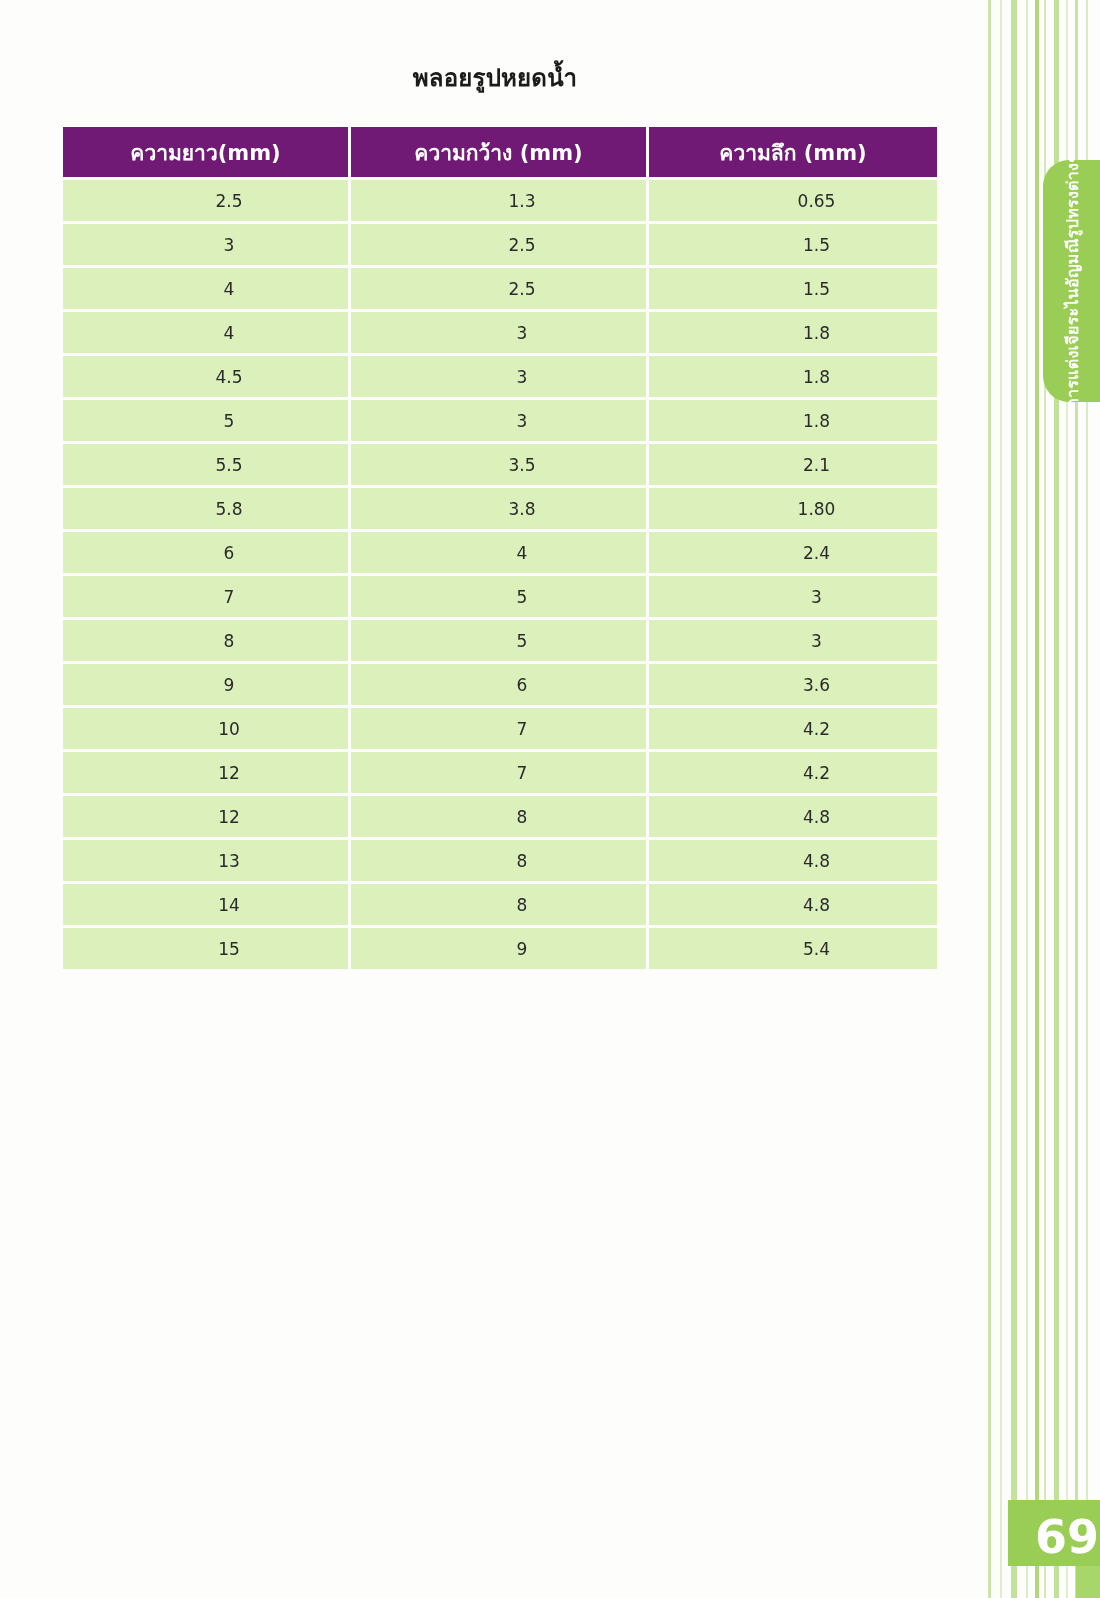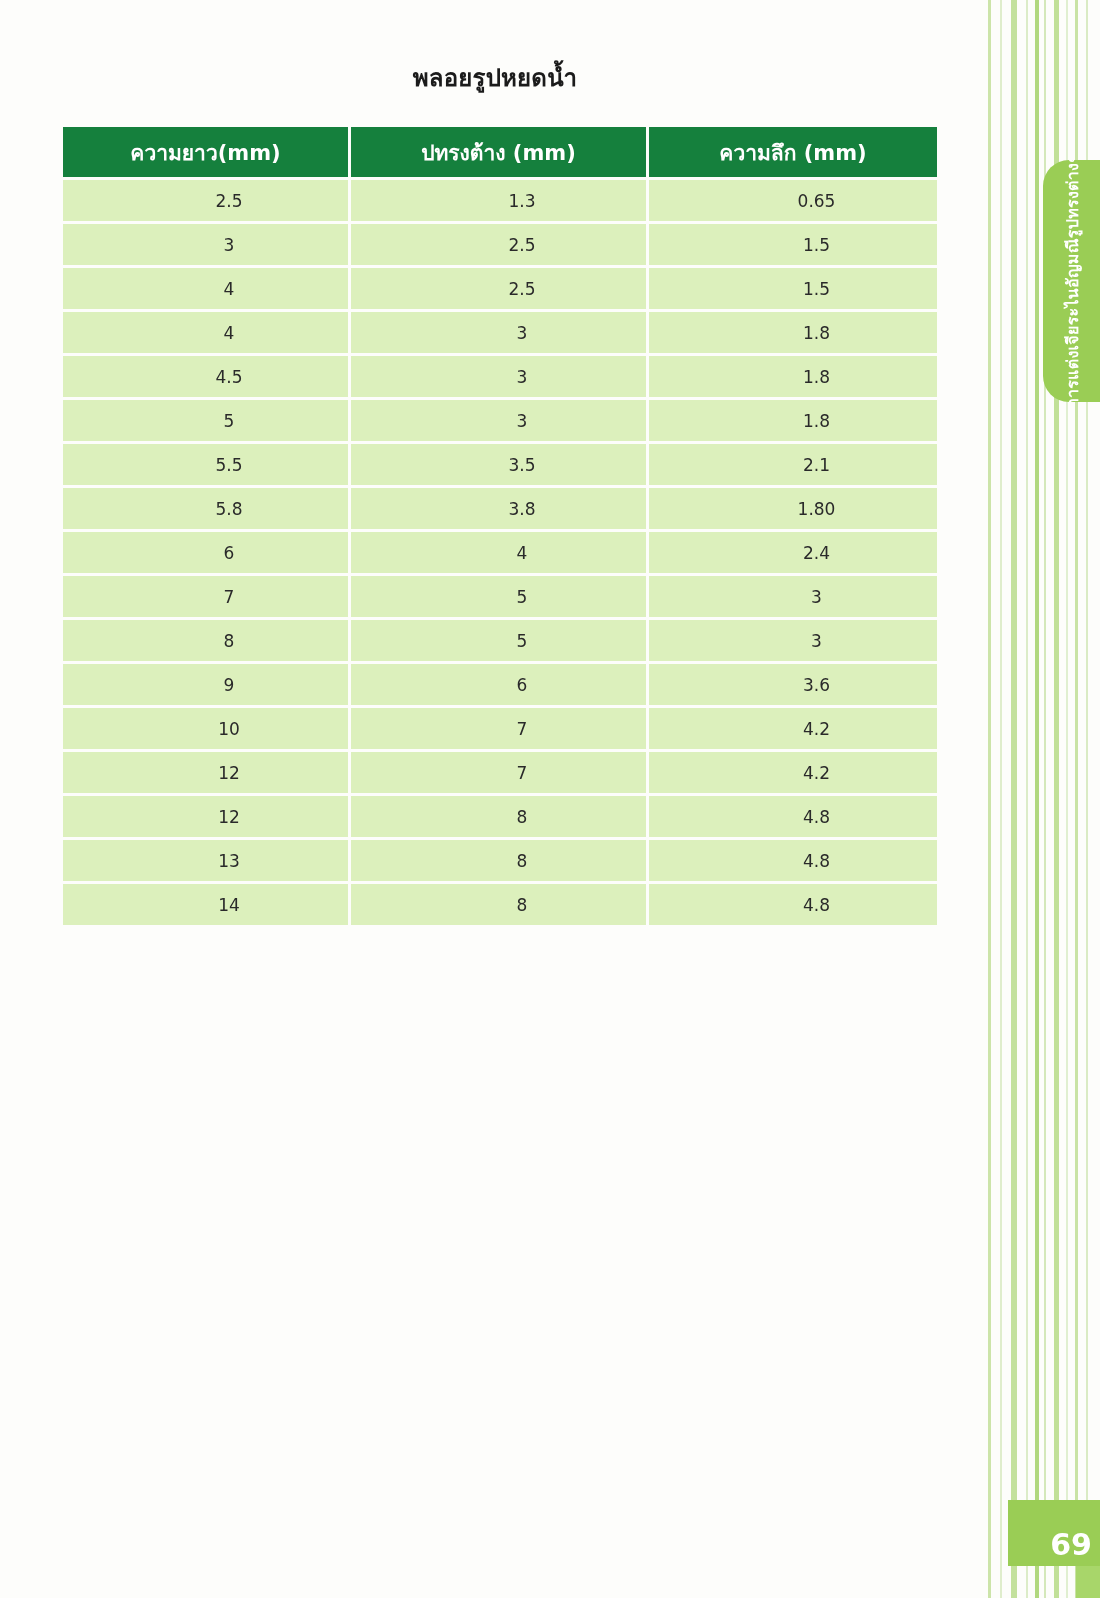--- a/index.html
+++ b/index.html
@@ -64,21 +64,21 @@
     border-collapse: separate;
     border-spacing: 3px 3px;
     table-layout: fixed;
   }
   table.spec-table th,
   table.spec-table td {
     text-align: center;
     vertical-align: middle;
   }
   table.spec-table th {
-    background: #15803d;
+    background: #701a75;
     color: #ffffff;
     font-size: 21px;
     font-weight: bold;
     height: 50px;
     padding: 0 4px;
     text-shadow: 0 0 1px rgba(0,0,0,0.08);
   }
   table.spec-table td {
     background: #DCF0BC;
     color: #2a2a2a;
@@ -134,23 +134,23 @@
   }
   .page-num {
     position: absolute;
     left: 1022px;
     top: 1508px;
     width: 78px;
     height: 52px;
     display: flex;
     align-items: flex-end;
     justify-content: flex-end;
-    padding-right: 8px;
+    padding-right: 1px;
     color: #ffffff;
-    font-size: 30px;
+    font-size: 46px;
     font-weight: bold;
     line-height: 1;
   }
 </style>
 </head>
 <body>
 
 <div id="page">
 
   <div class="stripe-band">
@@ -171,21 +171,21 @@
   <div class="table-wrap">
     <table class="spec-table">
       <colgroup>
         <col class="c-len">
         <col class="c-wid">
         <col class="c-dep">
       </colgroup>
       <thead>
         <tr>
           <th>ความยาว(mm)</th>
-          <th>ปทรงต้าง  (mm)</th>
+          <th>ความกว้าง  (mm)</th>
           <th>ความลึก  (mm)</th>
         </tr>
       </thead>
       <tbody id="table-body">
           <tr>
             <td>2.5</td>
             <td>1.3</td>
             <td>0.65</td>
           </tr>
           <tr>
@@ -261,20 +261,25 @@
           <tr>
             <td>13</td>
             <td>8</td>
             <td>4.8</td>
           </tr>
           <tr>
             <td>14</td>
             <td>8</td>
             <td>4.8</td>
           </tr>
+          <tr>
+            <td>15</td>
+            <td>9</td>
+            <td>5.4</td>
+          </tr>
         </tbody>
     </table>
   </div>
 
   <div class="side-tab">
     <span class="side-tab-label">การแต่งเจียระไนอัญมณีรูปทรงต่างๆ</span>
   </div>
 
   <div class="page-num-block"></div>
   <div class="page-num-block-2"></div>

